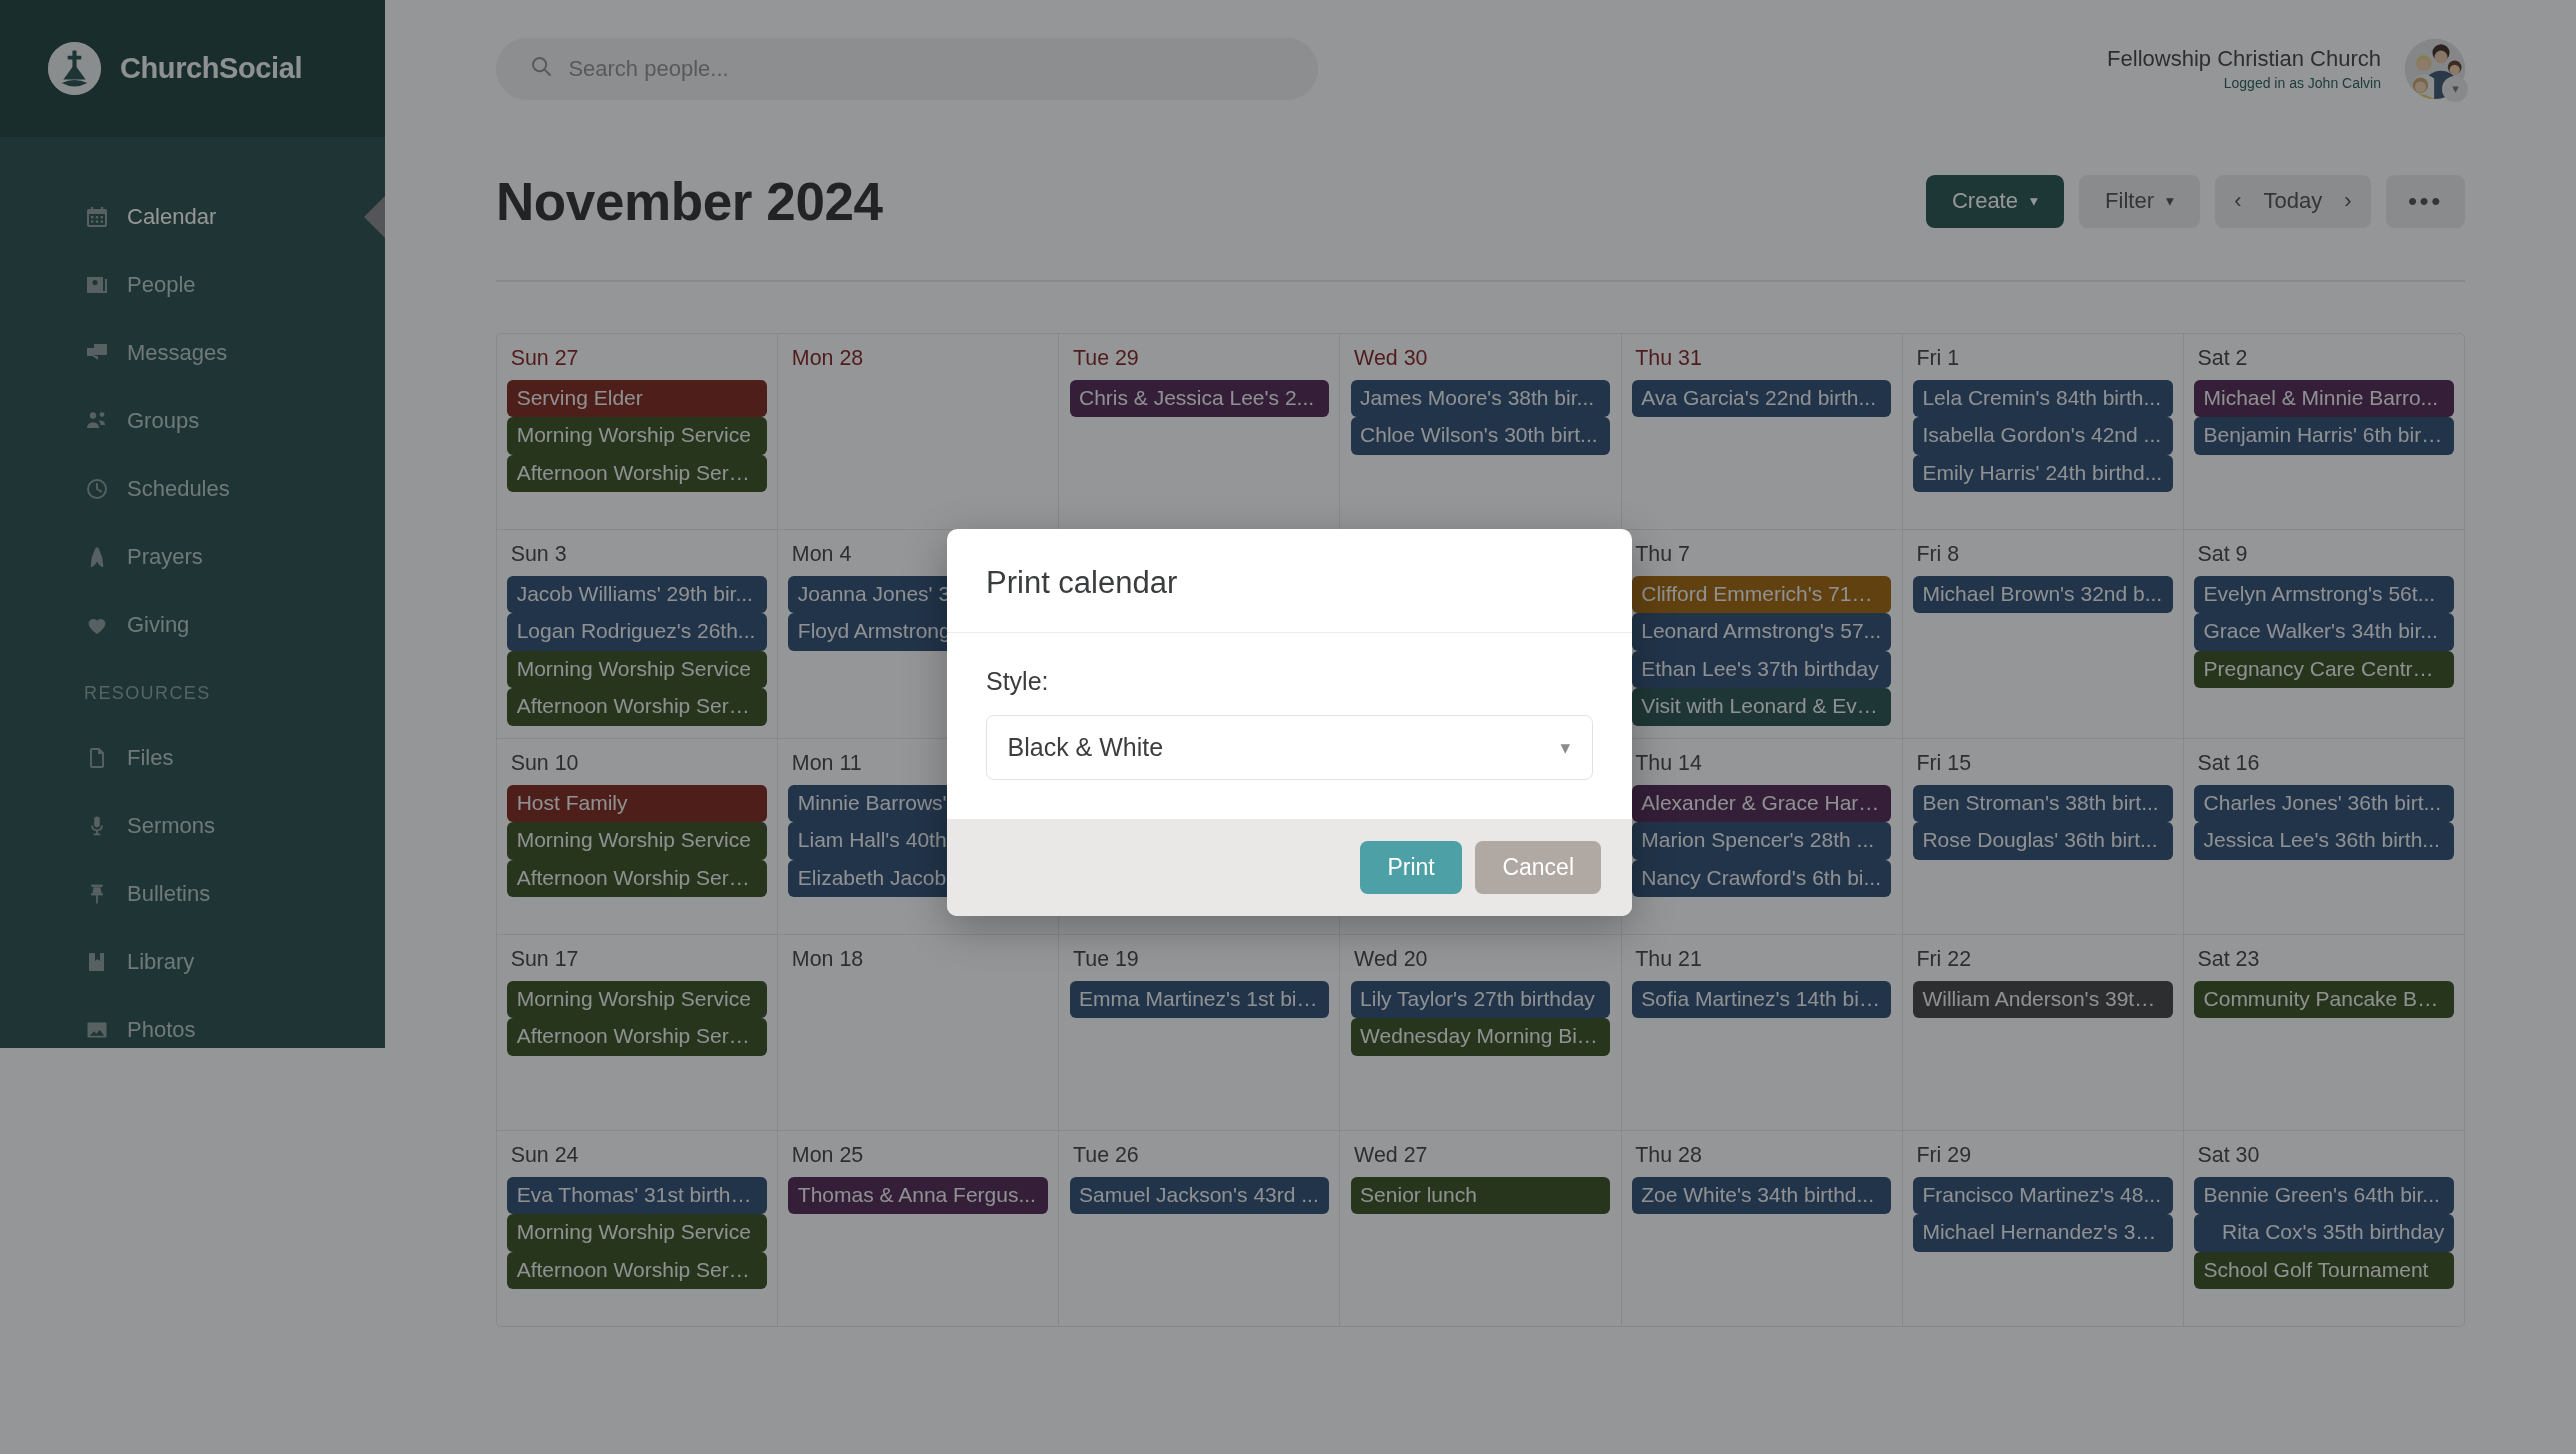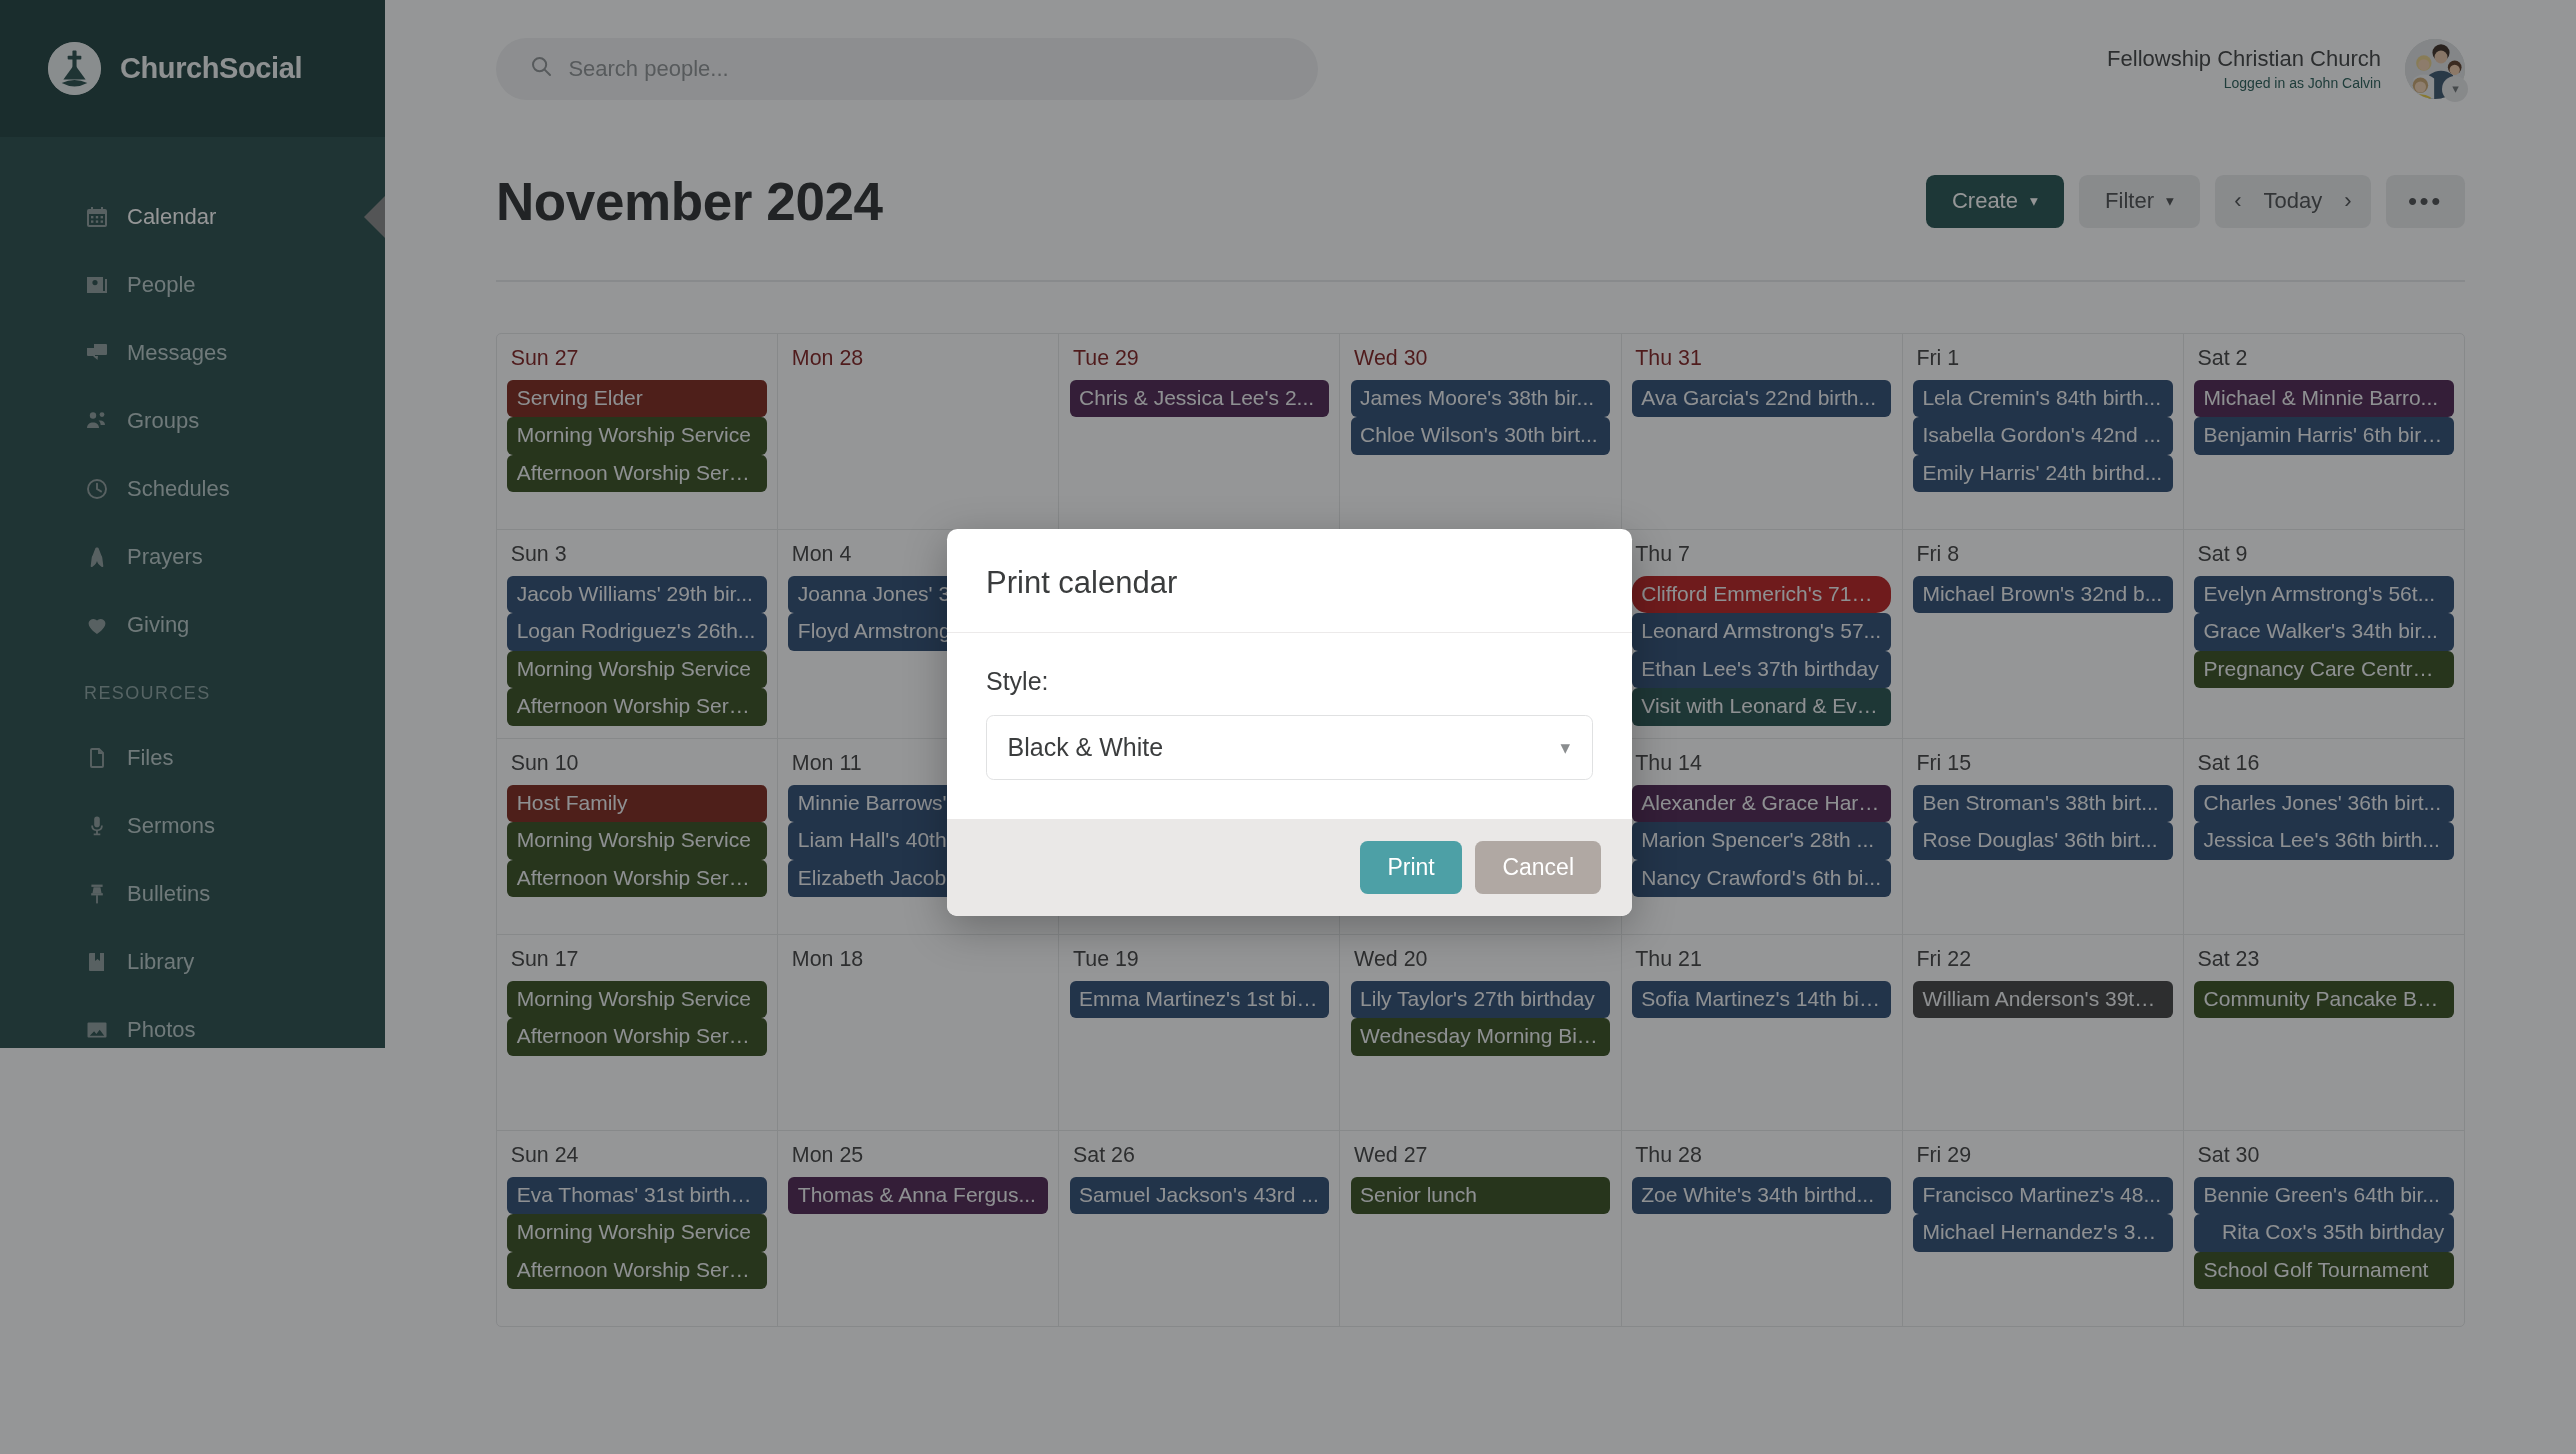--- a/index.html
+++ b/index.html
@@ -463,21 +463,21 @@
             <div class="ev" style="background: rgb(43, 74, 114);">Floyd Armstrong</div>
           </div>
           <div class="cal-cell">
             <div class="day-label">Tue 5</div>
           </div>
           <div class="cal-cell">
             <div class="day-label">Wed 6</div>
           </div>
           <div class="cal-cell">
             <div class="day-label">Thu 7</div>
-            <div class="ev" style="background: #b91c1c; border-radius: 15px;">Clifford Emmerich's 71st...</div>
+            <div class="ev" style="background: #a16207;">Clifford Emmerich's 71st...</div>
             <div class="ev" style="background: rgb(43, 74, 114);">Leonard Armstrong's 57...</div>
             <div class="ev" style="background: rgb(43, 74, 114);">Ethan Lee's 37th birthday</div>
             <div class="ev" style="background: rgb(36, 80, 76);">Visit with Leonard &amp; Eve...</div>
           </div>
           <div class="cal-cell">
             <div class="day-label">Fri 8</div>
             <div class="ev" style="background: rgb(43, 74, 114);">Michael Brown's 32nd b...</div>
           </div>
           <div class="cal-cell">
             <div class="day-label">Sat 9</div>
@@ -558,21 +558,21 @@
             <div class="day-label">Sun 24</div>
             <div class="ev" style="background: rgb(43, 74, 114);">Eva Thomas' 31st birthd...</div>
             <div class="ev" style="background: rgb(53, 77, 29);">Morning Worship Service</div>
             <div class="ev" style="background: rgb(53, 77, 29);">Afternoon Worship Servi...</div>
           </div>
           <div class="cal-cell">
             <div class="day-label">Mon 25</div>
             <div class="ev" style="background: rgb(77, 34, 80);">Thomas &amp; Anna Fergus...</div>
           </div>
           <div class="cal-cell">
-            <div class="day-label">Sat 26</div>
+            <div class="day-label">Tue 26</div>
             <div class="ev" style="background: rgb(43, 74, 114);">Samuel Jackson's 43rd ...</div>
           </div>
           <div class="cal-cell">
             <div class="day-label">Wed 27</div>
             <div class="ev" style="background: rgb(53, 77, 29);">Senior lunch</div>
           </div>
           <div class="cal-cell">
             <div class="day-label">Thu 28</div>
             <div class="ev" style="background: rgb(43, 74, 114);">Zoe White's 34th birthd...</div>
           </div>

